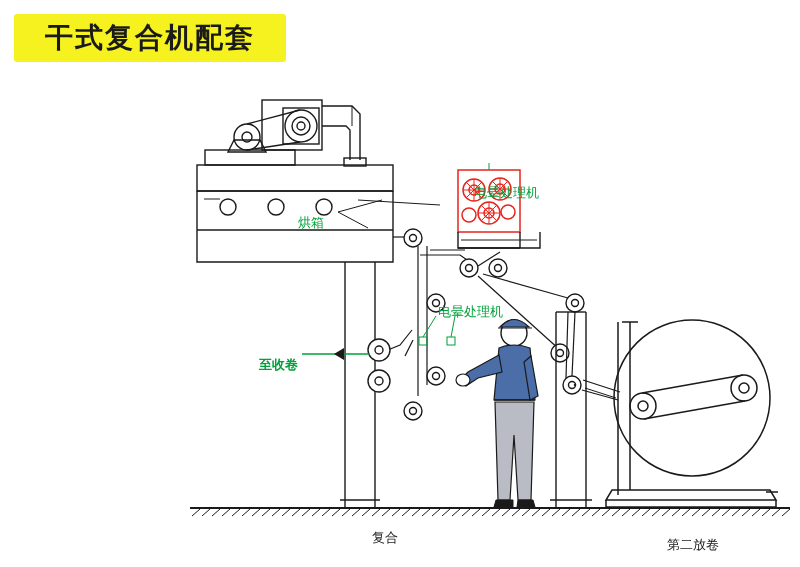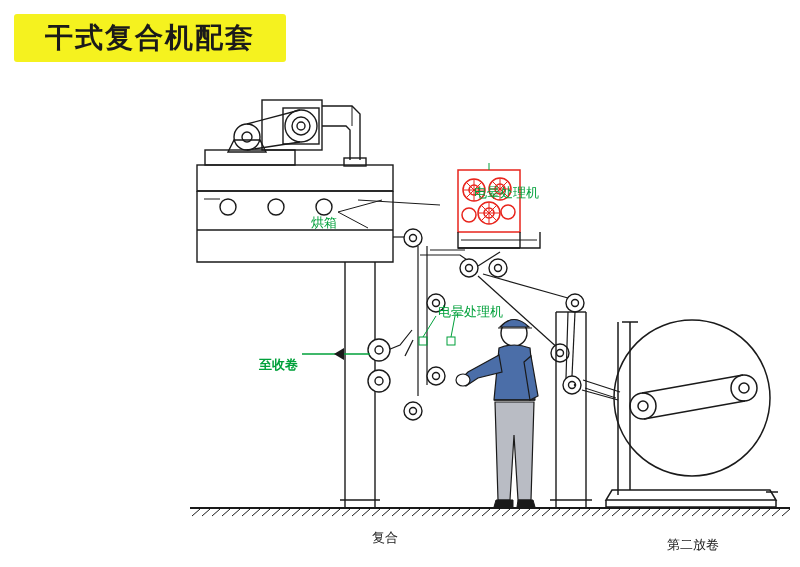--- a/index.html
+++ b/index.html
@@ -326,19 +326,19 @@
 
       <line x1="302" y1="354" x2="370" y2="354" stroke="#00a03a" stroke-width="1.4"></line>
       <polygon points="344,348 334,354 344,360" fill="#1a1a1a" stroke="none"></polygon>
 
       <line x1="585" y1="388" x2="616" y2="398" stroke="#1a1a1a"></line>
     </g>
 
   </svg>
 
   <div class="lbl lbl-green" style="left:474px; top:150px;margin-top:36px;">电晕处理机</div>
-  <div class="lbl lbl-green" style="left:311px; top:216px;">烘箱</div>
+  <div class="lbl lbl-green" style="left:298px; top:216px;">烘箱</div>
   <div class="lbl lbl-green" style="left:438px; top:305px;">电晕处理机</div>
   <div class="lbl lbl-green" style="left:259px; top:358px;font-weight:bold;">至收卷</div>
   <div class="lbl lbl-black" style="left:372px; top:531px;">复合</div>
   <div class="lbl lbl-black" style="left:667px; top:538px;">第二放卷</div>
 
 </div>
 
 </body></html>

